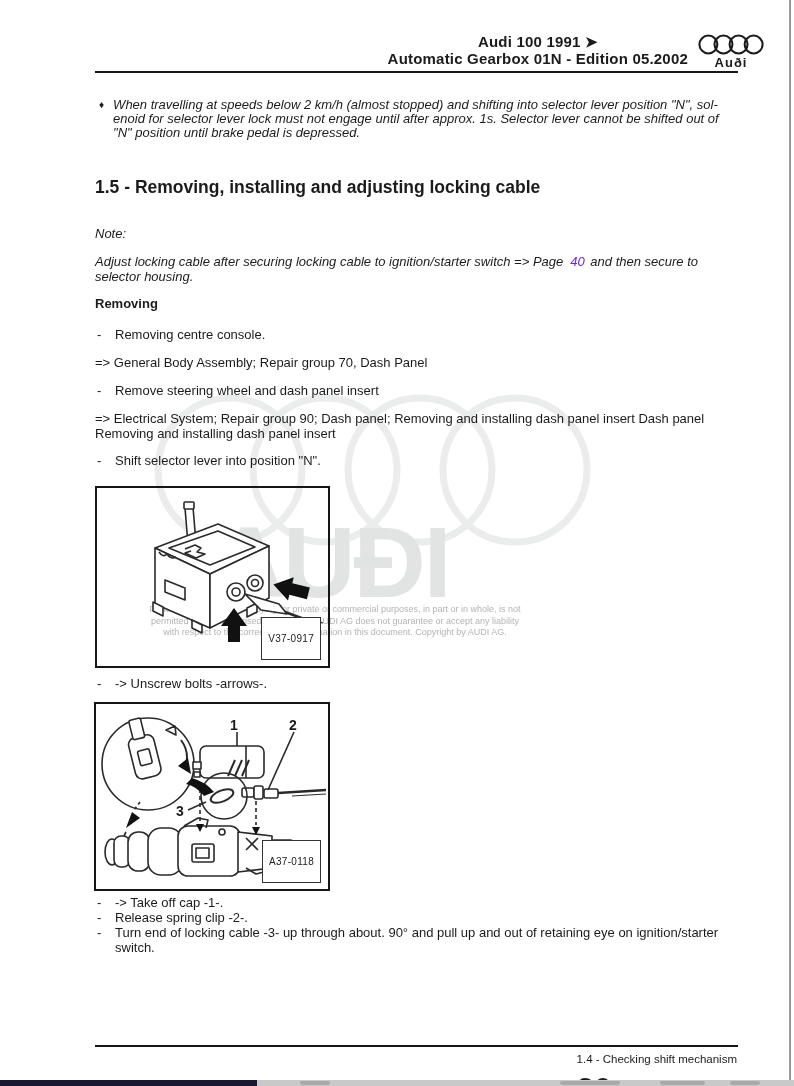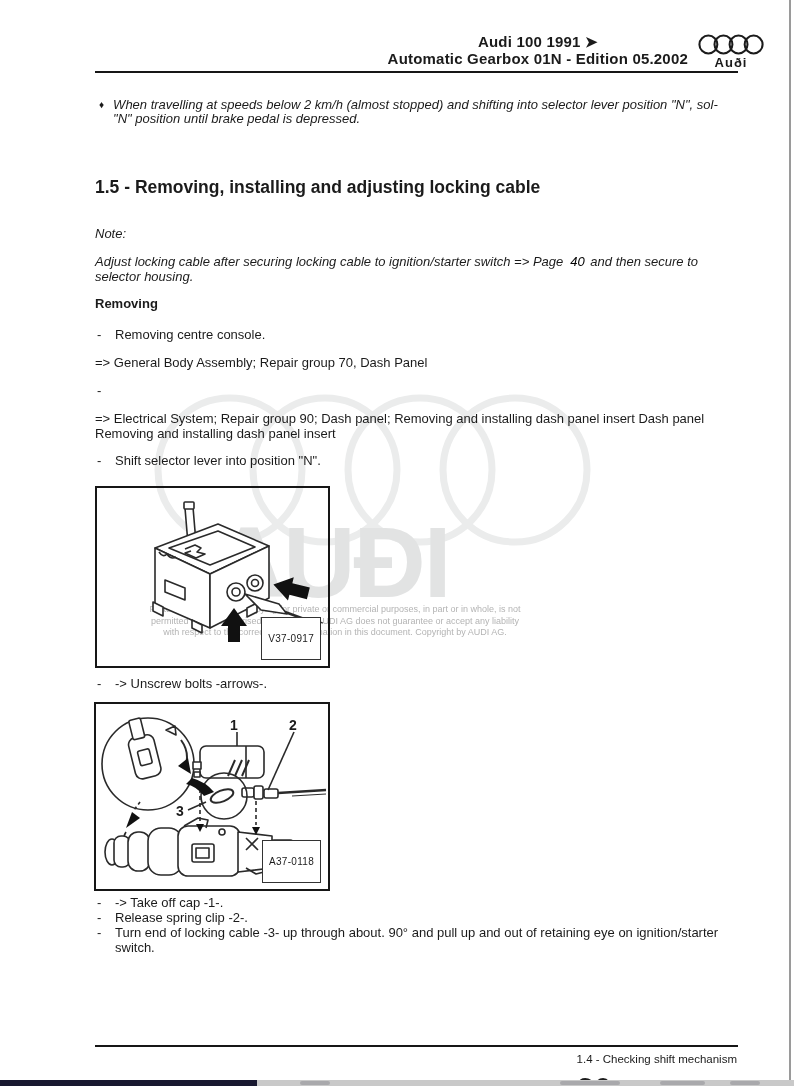--- a/index.html
+++ b/index.html
@@ -91,42 +91,44 @@
       </svg>
       <div class="wordmark">Auði</div>
     </div>
   </div>
   <div class="rule rule-top"></div>
 
   <div class="bullet-row">
     <span class="bullet-glyph">♦</span>
     <div class="bullet-lines">
       <div>When travelling at speeds below 2 km/h (almost stopped) and shifting into selector lever position "N", sol-</div>
+      <div>enoid for selector lever lock must not engage until after approx. 1s. Selector lever cannot be shifted out of</div>
       <div>"N" position until brake pedal is depressed.</div>
     </div>
   </div>
 
   <div class="heading">1.5 - Removing, installing and adjusting locking cable</div>
   <div class="note-label">Note:</div>
   <div class="note-para">
-    <span>Adjust locking cable after securing locking cable to ignition/starter switch =&gt; Page</span><span class="page-ref" style="color: #000000;">40</span>
+    <span>Adjust locking cable after securing locking cable to ignition/starter switch =&gt; Page</span><span class="page-ref" style="color: #6d28d9;">40</span>
     <span>and then secure to selector housing.</span>
   </div>
   <div class="subhead">Removing</div>
 
   <div class="step s1">
     <span class="m">-</span>
     <span>Removing centre console.</span>
   </div>
   <div class="refline s2">
     <span>=&gt;</span>
     <span>General Body Assembly; Repair group 70, Dash Panel</span>
   </div>
   <div class="step s3">
     <span class="m">-</span>
+    <span>Remove steering wheel and dash panel insert</span>
   </div>
   <div class="refline s4">
     <span>=&gt;</span>
     <span>Electrical System; Repair group 90; Dash panel; Removing and installing dash panel insert Dash panel Removing and installing dash panel insert</span>
   </div>
   <div class="step s5">
     <span class="m">-</span>
     <span>Shift selector lever into position "N".</span>
   </div>
 

